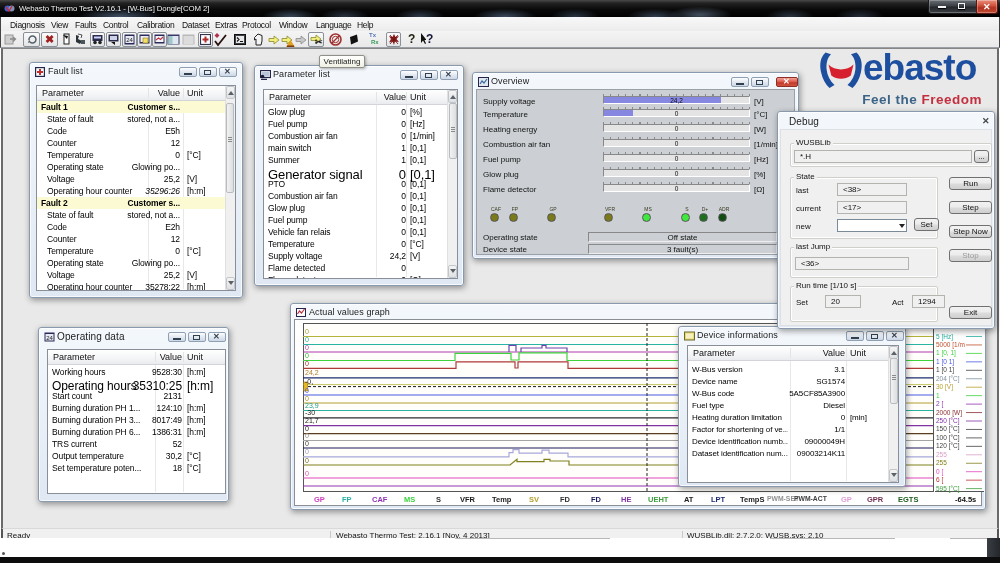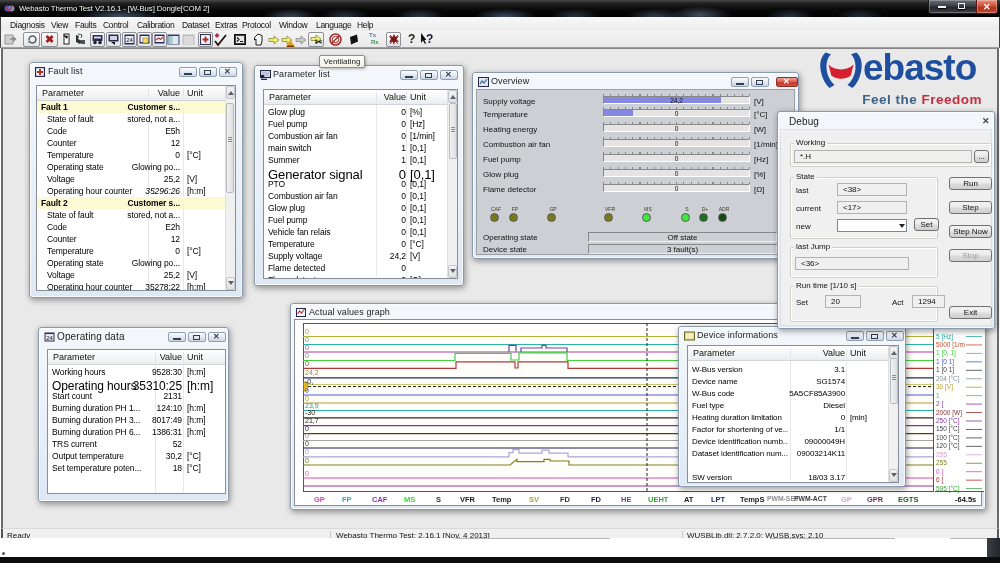--- a/index.html
+++ b/index.html
@@ -723,41 +723,36 @@
 <div class="trow" style="top:90px;right:10px;font-size:8px;">
           <span class="ab" style="left:4px;top:1px;width:96px;overflow:hidden;">Device identification numb...</span>
           <span class="ab" style="right:43px;top:1px;">09000049H</span>
           <span class="ab" style="left:162px;top:1px;"></span>
         </div>
 <div class="trow" style="top:102px;right:10px;font-size:8px;">
           <span class="ab" style="left:4px;top:1px;width:96px;overflow:hidden;">Dataset identification num...</span>
           <span class="ab" style="right:43px;top:1px;">09003214K11</span>
           <span class="ab" style="left:162px;top:1px;"></span>
         </div>
-<div class="trow" style="top:126px;right:10px;font-size:8px;">
-          <span class="ab" style="left:4px;top:1px;width:96px;overflow:hidden;">SW version</span>
-          <span class="ab" style="right:43px;top:1px;">18/03 3.17</span>
-          <span class="ab" style="left:162px;top:1px;"></span>
-        </div>
 <div class="sbx ab" style="top:0;bottom:0;right:0;width:10px;background:#f0f0f0;border-left:1px solid #e0e0e0;">
           <div class="ab" style="top:0;left:0;right:0;height:13px;background:linear-gradient(#f4f4f4,#dfe0e2);border:1px solid #c2c6cb;border-radius:2px;"></div>
           <div class="ab" style="bottom:0;left:0;right:0;height:13px;background:linear-gradient(#f4f4f4,#dfe0e2);border:1px solid #c2c6cb;border-radius:2px;"></div>
           <div class="ab" style="top:2px;left:2px;width:0;height:0;border-left:3px solid transparent;border-right:3px solid transparent;border-bottom:4px solid #5a6268;margin-top:3px;"></div>
           <div class="ab" style="bottom:5px;left:2px;width:0;height:0;border-left:3px solid transparent;border-right:3px solid transparent;border-top:4px solid #5a6268;"></div>
         </div>
 </div>
 <div class="ab" style="left:211px;top:31px;width:8px;height:46px;background:linear-gradient(90deg,#f2f2f2,#dcdee0);border:1px solid #b8bcc1;border-radius:2px;"></div>
 <div class="ab" style="left:213px;top:48px;width:4px;height:1px;background:#8a8a8a;box-shadow:0 2px 0 #8a8a8a,0 4px 0 #8a8a8a;"></div>
 </div>
 <div class="win" style="left:777px;top:111px;width:218px;height:218px;">
 <div class="wtitle" style="left:11px;top:4px;font-size:10px;">Debug</div>
 <div class="ab" style="left:204px;top:4px;font-size:9px;font-weight:bold;color:#444;">✕</div>
 <div class="ab" style="left:2px;top:17px;right:2px;bottom:2px;background:#f0f0f0;border:1px solid #dde0e5;"></div>
 <div class="gb" style="left:12px;top:31px;width:202px;height:24px;"></div>
-<div class="gbl" style="left:16px;top:26px;">Working</div>
+<div class="gbl" style="left:16px;top:26px;">WUSBLib</div>
 <div class="fld" style="left:16px;top:38px;width:178px;height:13px;line-height:12px;">*.H</div>
 <div class="btn" style="left:196px;top:38px;width:15px;height:13px;line-height:11px;">...</div>
 <div class="gb" style="left:12px;top:65px;width:148px;height:62px;"></div>
 <div class="gbl" style="left:16px;top:60px;">State</div>
 <div class="lbl" style="left:18px;top:74px;">last</div>
 <div class="fld" style="left:59px;top:71px;width:70px;height:13px;line-height:12px;">&lt;38&gt;</div>
 <div class="lbl" style="left:18px;top:92px;">current</div>
 <div class="fld" style="left:59px;top:89px;width:70px;height:13px;line-height:12px;">&lt;17&gt;</div>
 <div class="lbl" style="left:18px;top:110px;">new</div>
 <div class="fld" style="left:59px;top:107px;width:70px;height:13px;background:#fff;border-color:#7a8a99;"></div>

